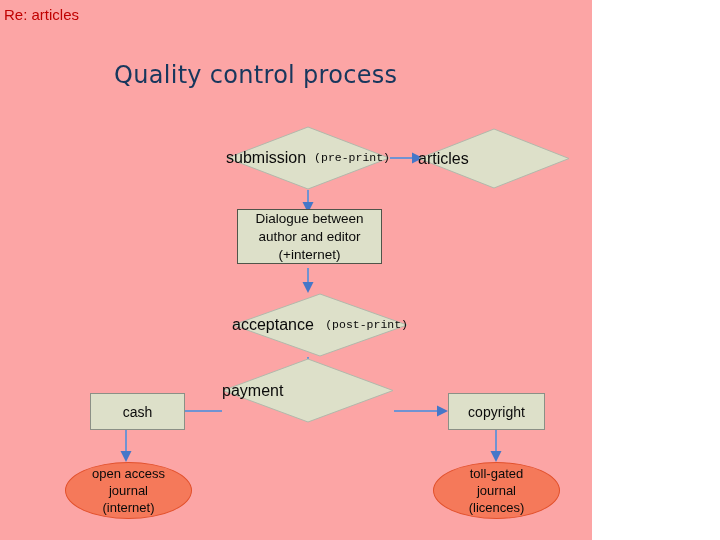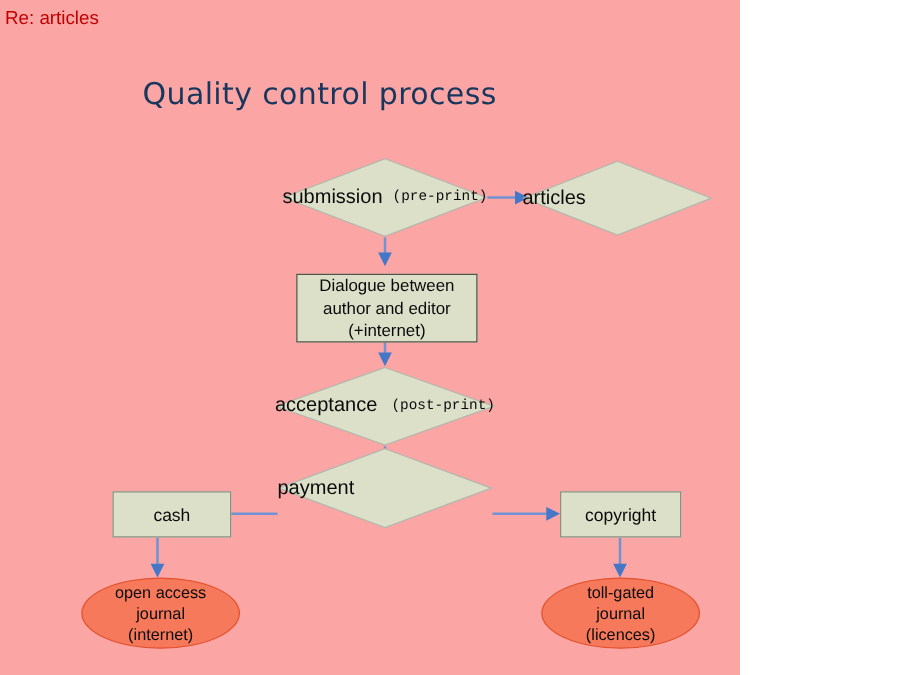--- a/index.html
+++ b/index.html
@@ -160,27 +160,27 @@
 
   <div class="node diamond" style="left:418px;top:128px;width:152px;height:61px;">
     <svg class="shape" viewBox="0 0 152 61" preserveAspectRatio="none">
         <polygon points="76,1 151,30.5 76,60 1,30.5"></polygon>
       </svg>
     <div class="node-text">
       <div class="lbl">articles</div>
     </div>
   </div>
 
-  <div class="node rect-node" style="left:237px;top:219px;width:145px;height:55px;">
+  <div class="node rect-node" style="left:237px;top:209px;width:145px;height:55px;">
     <div>Dialogue between</div>
     <div>author and editor</div>
     <div>(+internet)</div>
   </div>
 
-  <div class="node diamond" style="left:220px;top:293px;width:176px;height:64px;">
+  <div class="node diamond" style="left:232px;top:293px;width:176px;height:64px;">
     <svg class="shape" viewBox="0 0 176 64" preserveAspectRatio="none">
         <polygon points="88,1 175,32 88,63 1,32"></polygon>
       </svg>
     <div class="node-text">
       <div class="lbl">acceptance</div>
       <div class="sublbl">(post-print)</div>
     </div>
   </div>
 
   <div class="node diamond" style="left:222px;top:358px;width:172px;height:65px;">

